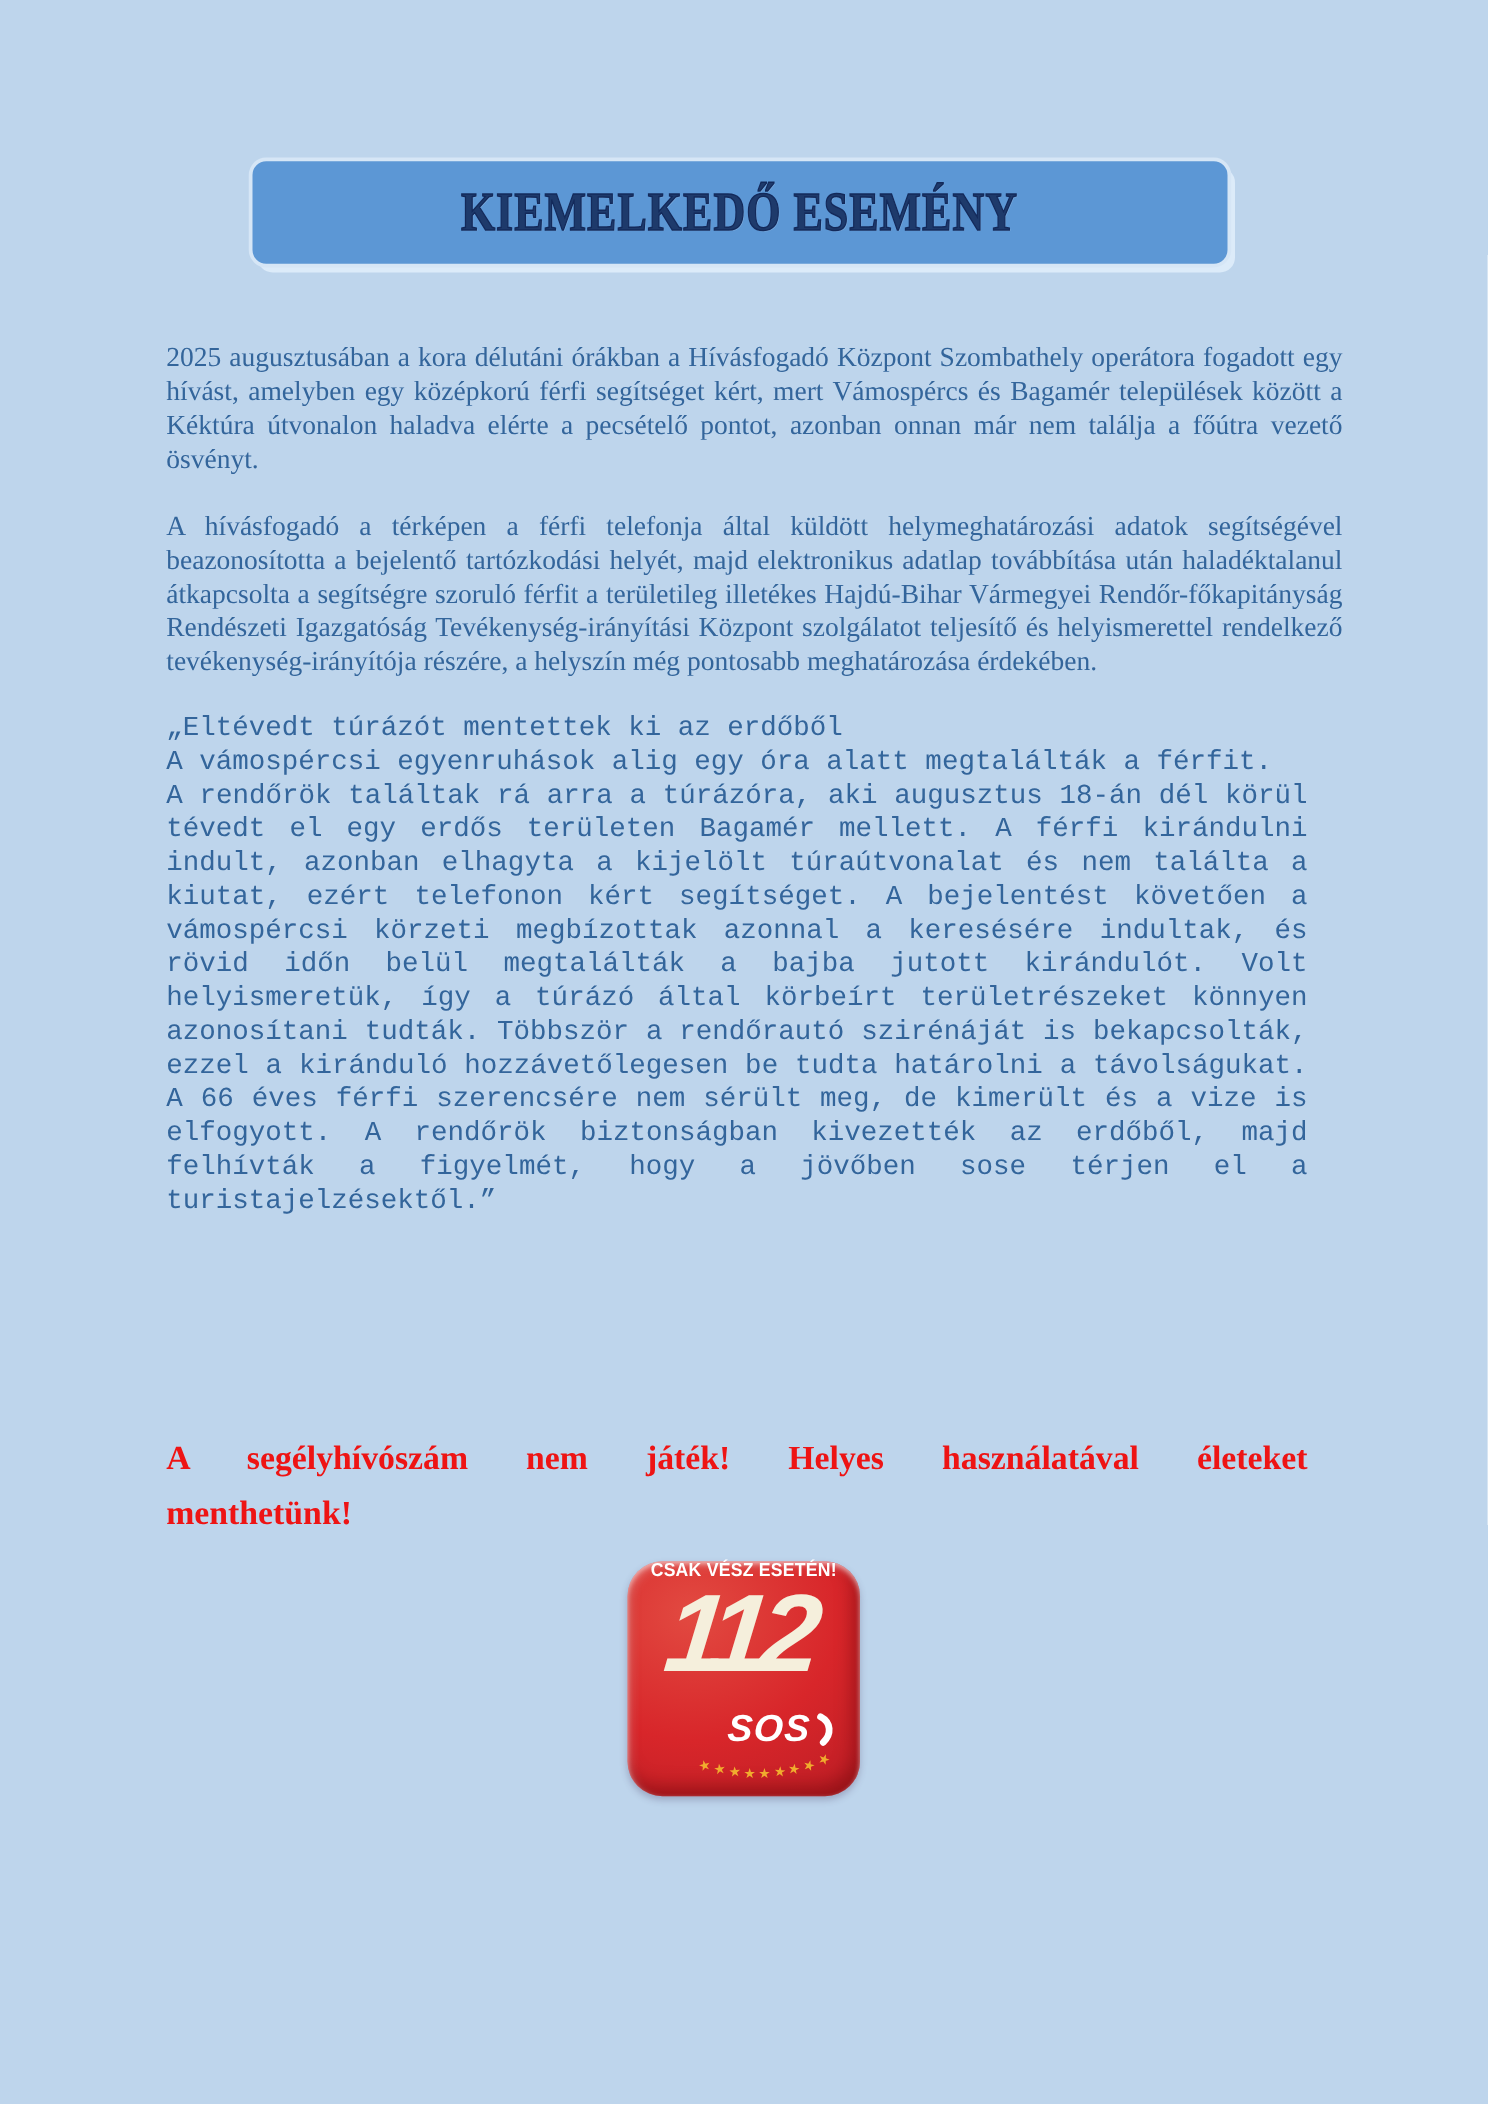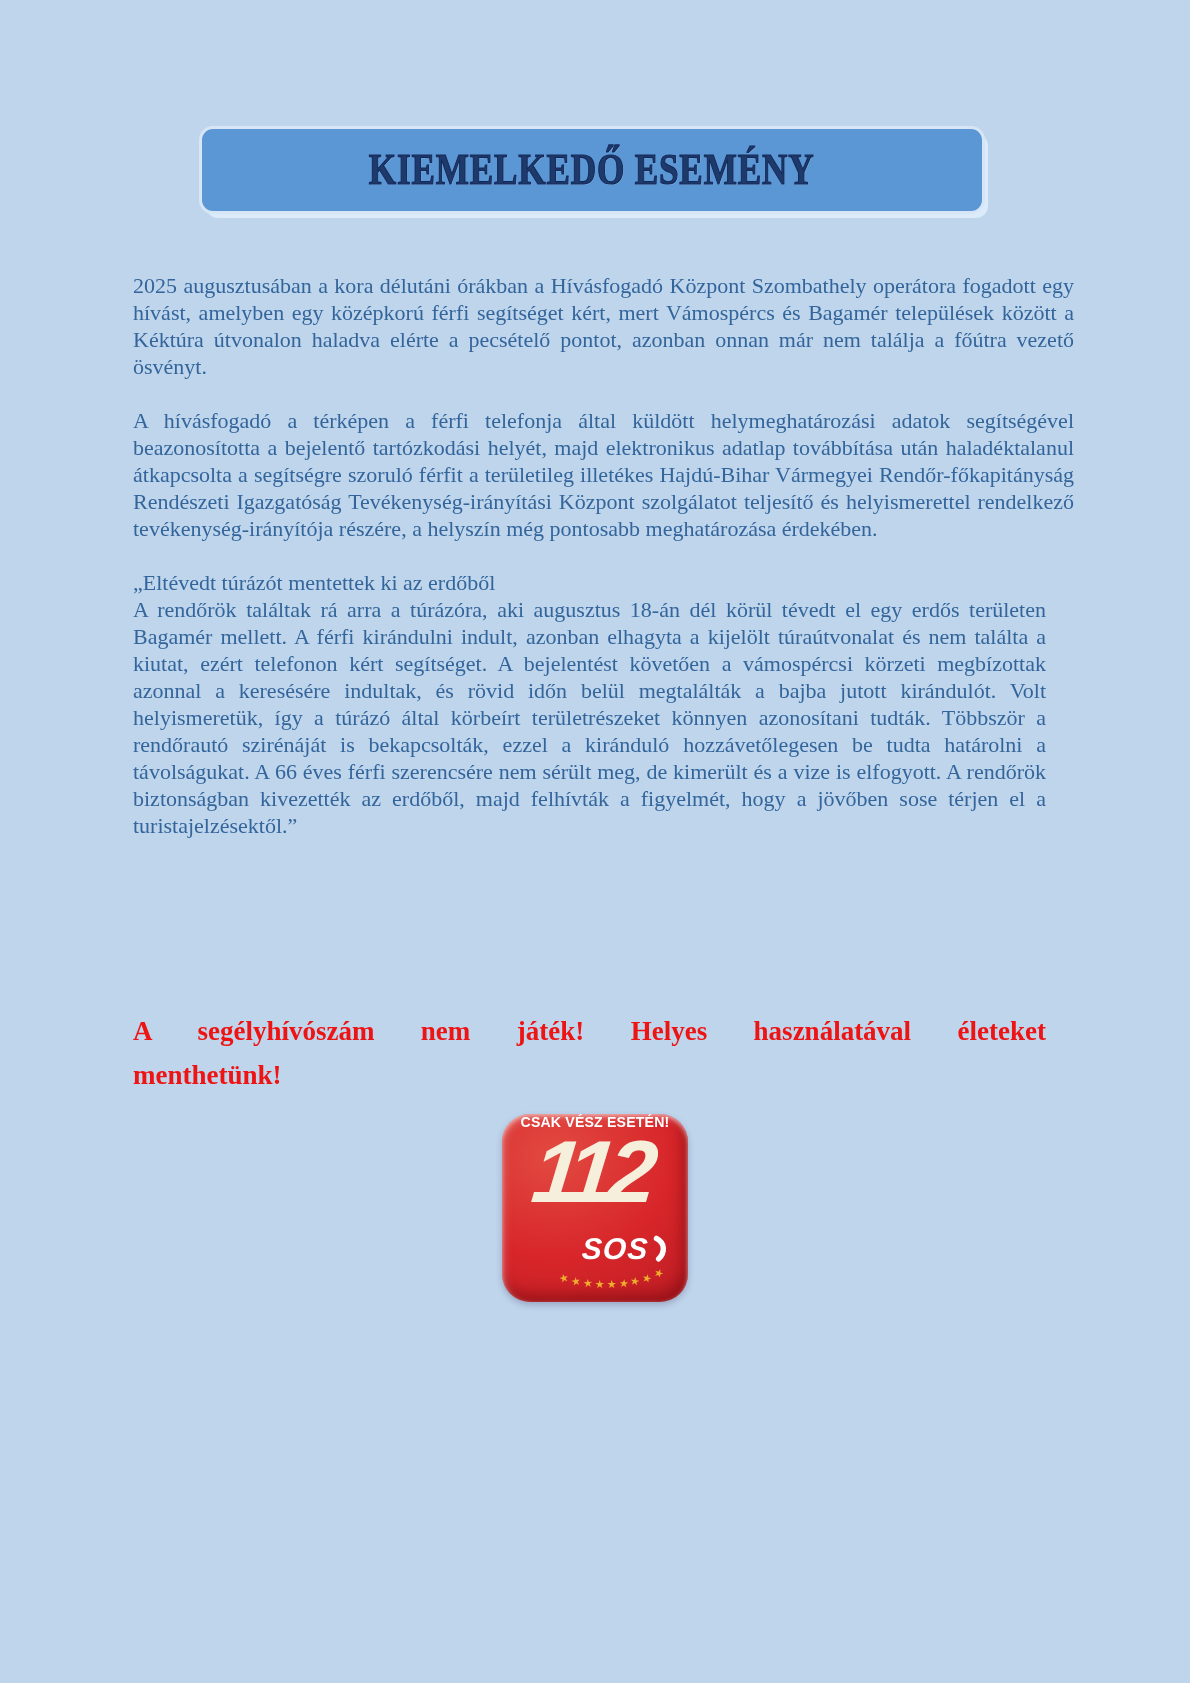--- a/index.html
+++ b/index.html
@@ -40,21 +40,21 @@
     letter-spacing:1px;
     color:var(--title-text);
     transform:scaleX(.8);
     -webkit-text-stroke:1.2px #13295a;
     text-shadow:1px 1px 0 rgba(255,255,255,.18);
     white-space:nowrap;
   }
   
   .article{margin:58px 116px 0 133px;}
   .article p{margin:0 0 27px 0;text-align:justify;}
-  .quote{margin:0 144px 0 133px;}
+  .quote{margin:0 144px 0 133px;font-family:Liberation Mono, monospace;}
   .quote p{margin:0;text-align:justify;}
   
   .warning{
     margin:170px 144px 0 133px;
     color:var(--warning-text);
     font-weight:700;font-size:27px;line-height:44px;
   }
   .warn-l1{text-align:justify;text-align-last:justify;}
   
   .badge{
@@ -126,20 +126,21 @@
     <span class="banner-title">KIEMELKEDŐ ESEMÉNY</span>
   </div>
 
   <div class="article">
       <p>2025 augusztusában a kora délutáni órákban a Hívásfogadó Központ Szombathely operátora fogadott egy hívást, amelyben egy középkorú férfi segítséget kért, mert Vámospércs és Bagamér települések között a Kéktúra útvonalon haladva elérte a pecsételő pontot, azonban onnan már nem találja a főútra vezető ösvényt.</p>
       <p>A hívásfogadó a térképen a férfi telefonja által küldött helymeghatározási adatok segítségével beazonosította a bejelentő tartózkodási helyét, majd elektronikus adatlap továbbítása után haladéktalanul átkapcsolta a segítségre szoruló férfit a területileg illetékes Hajdú-Bihar Vármegyei Rendőr-főkapitányság Rendészeti Igazgatóság Tevékenység-irányítási Központ szolgálatot teljesítő és helyismerettel rendelkező tevékenység-irányítója részére, a helyszín még pontosabb meghatározása érdekében.</p>
     </div>
 
   <div class="quote">
       <p>„Eltévedt túrázót mentettek ki az erdőből</p>
+      <p>A vámospércsi egyenruhások alig egy óra alatt megtalálták a férfit.</p>
       <p>A rendőrök találtak rá arra a túrázóra, aki augusztus 18-án dél körül tévedt el egy erdős területen Bagamér mellett. A férfi kirándulni indult, azonban elhagyta a kijelölt túraútvonalat és nem találta a kiutat, ezért telefonon kért segítséget. A bejelentést követően a vámospércsi körzeti megbízottak azonnal a keresésére indultak, és rövid időn belül megtalálták a bajba jutott kirándulót. Volt helyismeretük, így a túrázó által körbeírt területrészeket könnyen azonosítani tudták. Többször a rendőrautó szirénáját is bekapcsolták, ezzel a kiránduló hozzávetőlegesen be tudta határolni a távolságukat. A 66 éves férfi szerencsére nem sérült meg, de kimerült és a vize is elfogyott. A rendőrök biztonságban kivezették az erdőből, majd felhívták a figyelmét, hogy a jövőben sose térjen el a turistajelzésektől.”</p>
     </div>
 
   <div class="warning">
     <div class="warn-l1">A segélyhívószám nem játék! Helyes használatával életeket</div>
     <div class="warn-l2">menthetünk!</div>
   </div>
 
   <div class="badge">
     <div class="badge-top">CSAK VÉSZ ESETÉN!</div>

